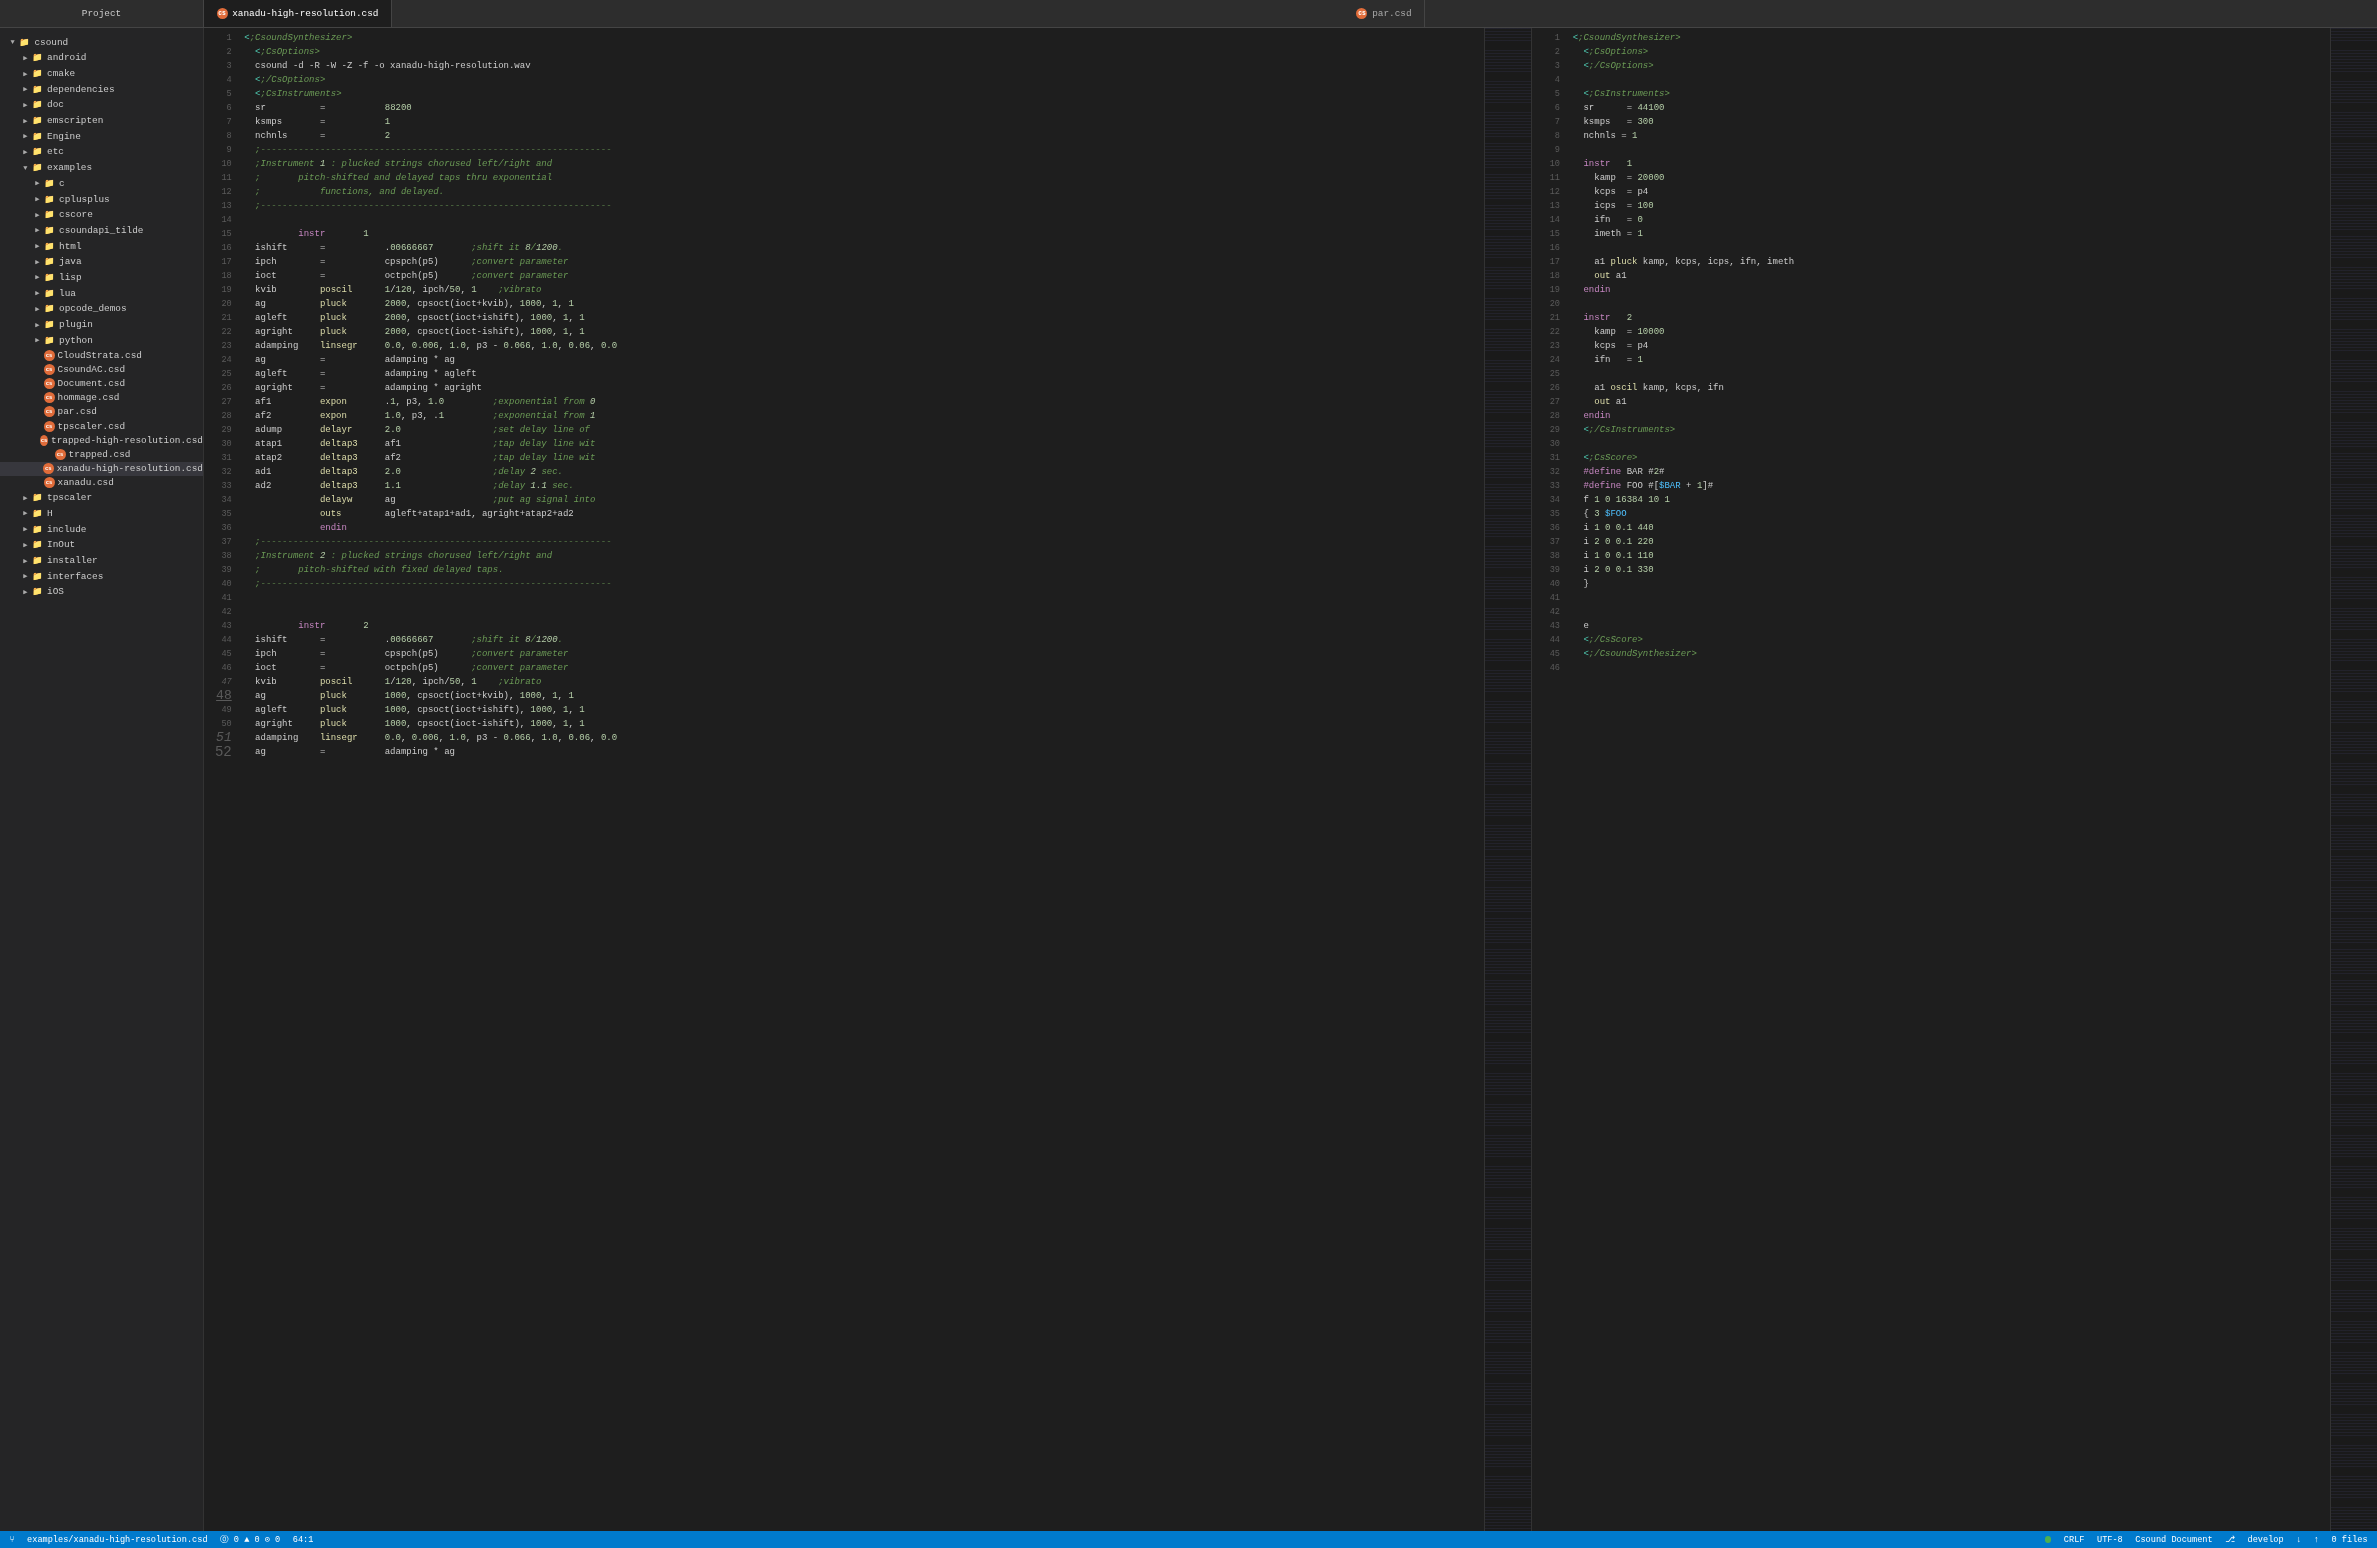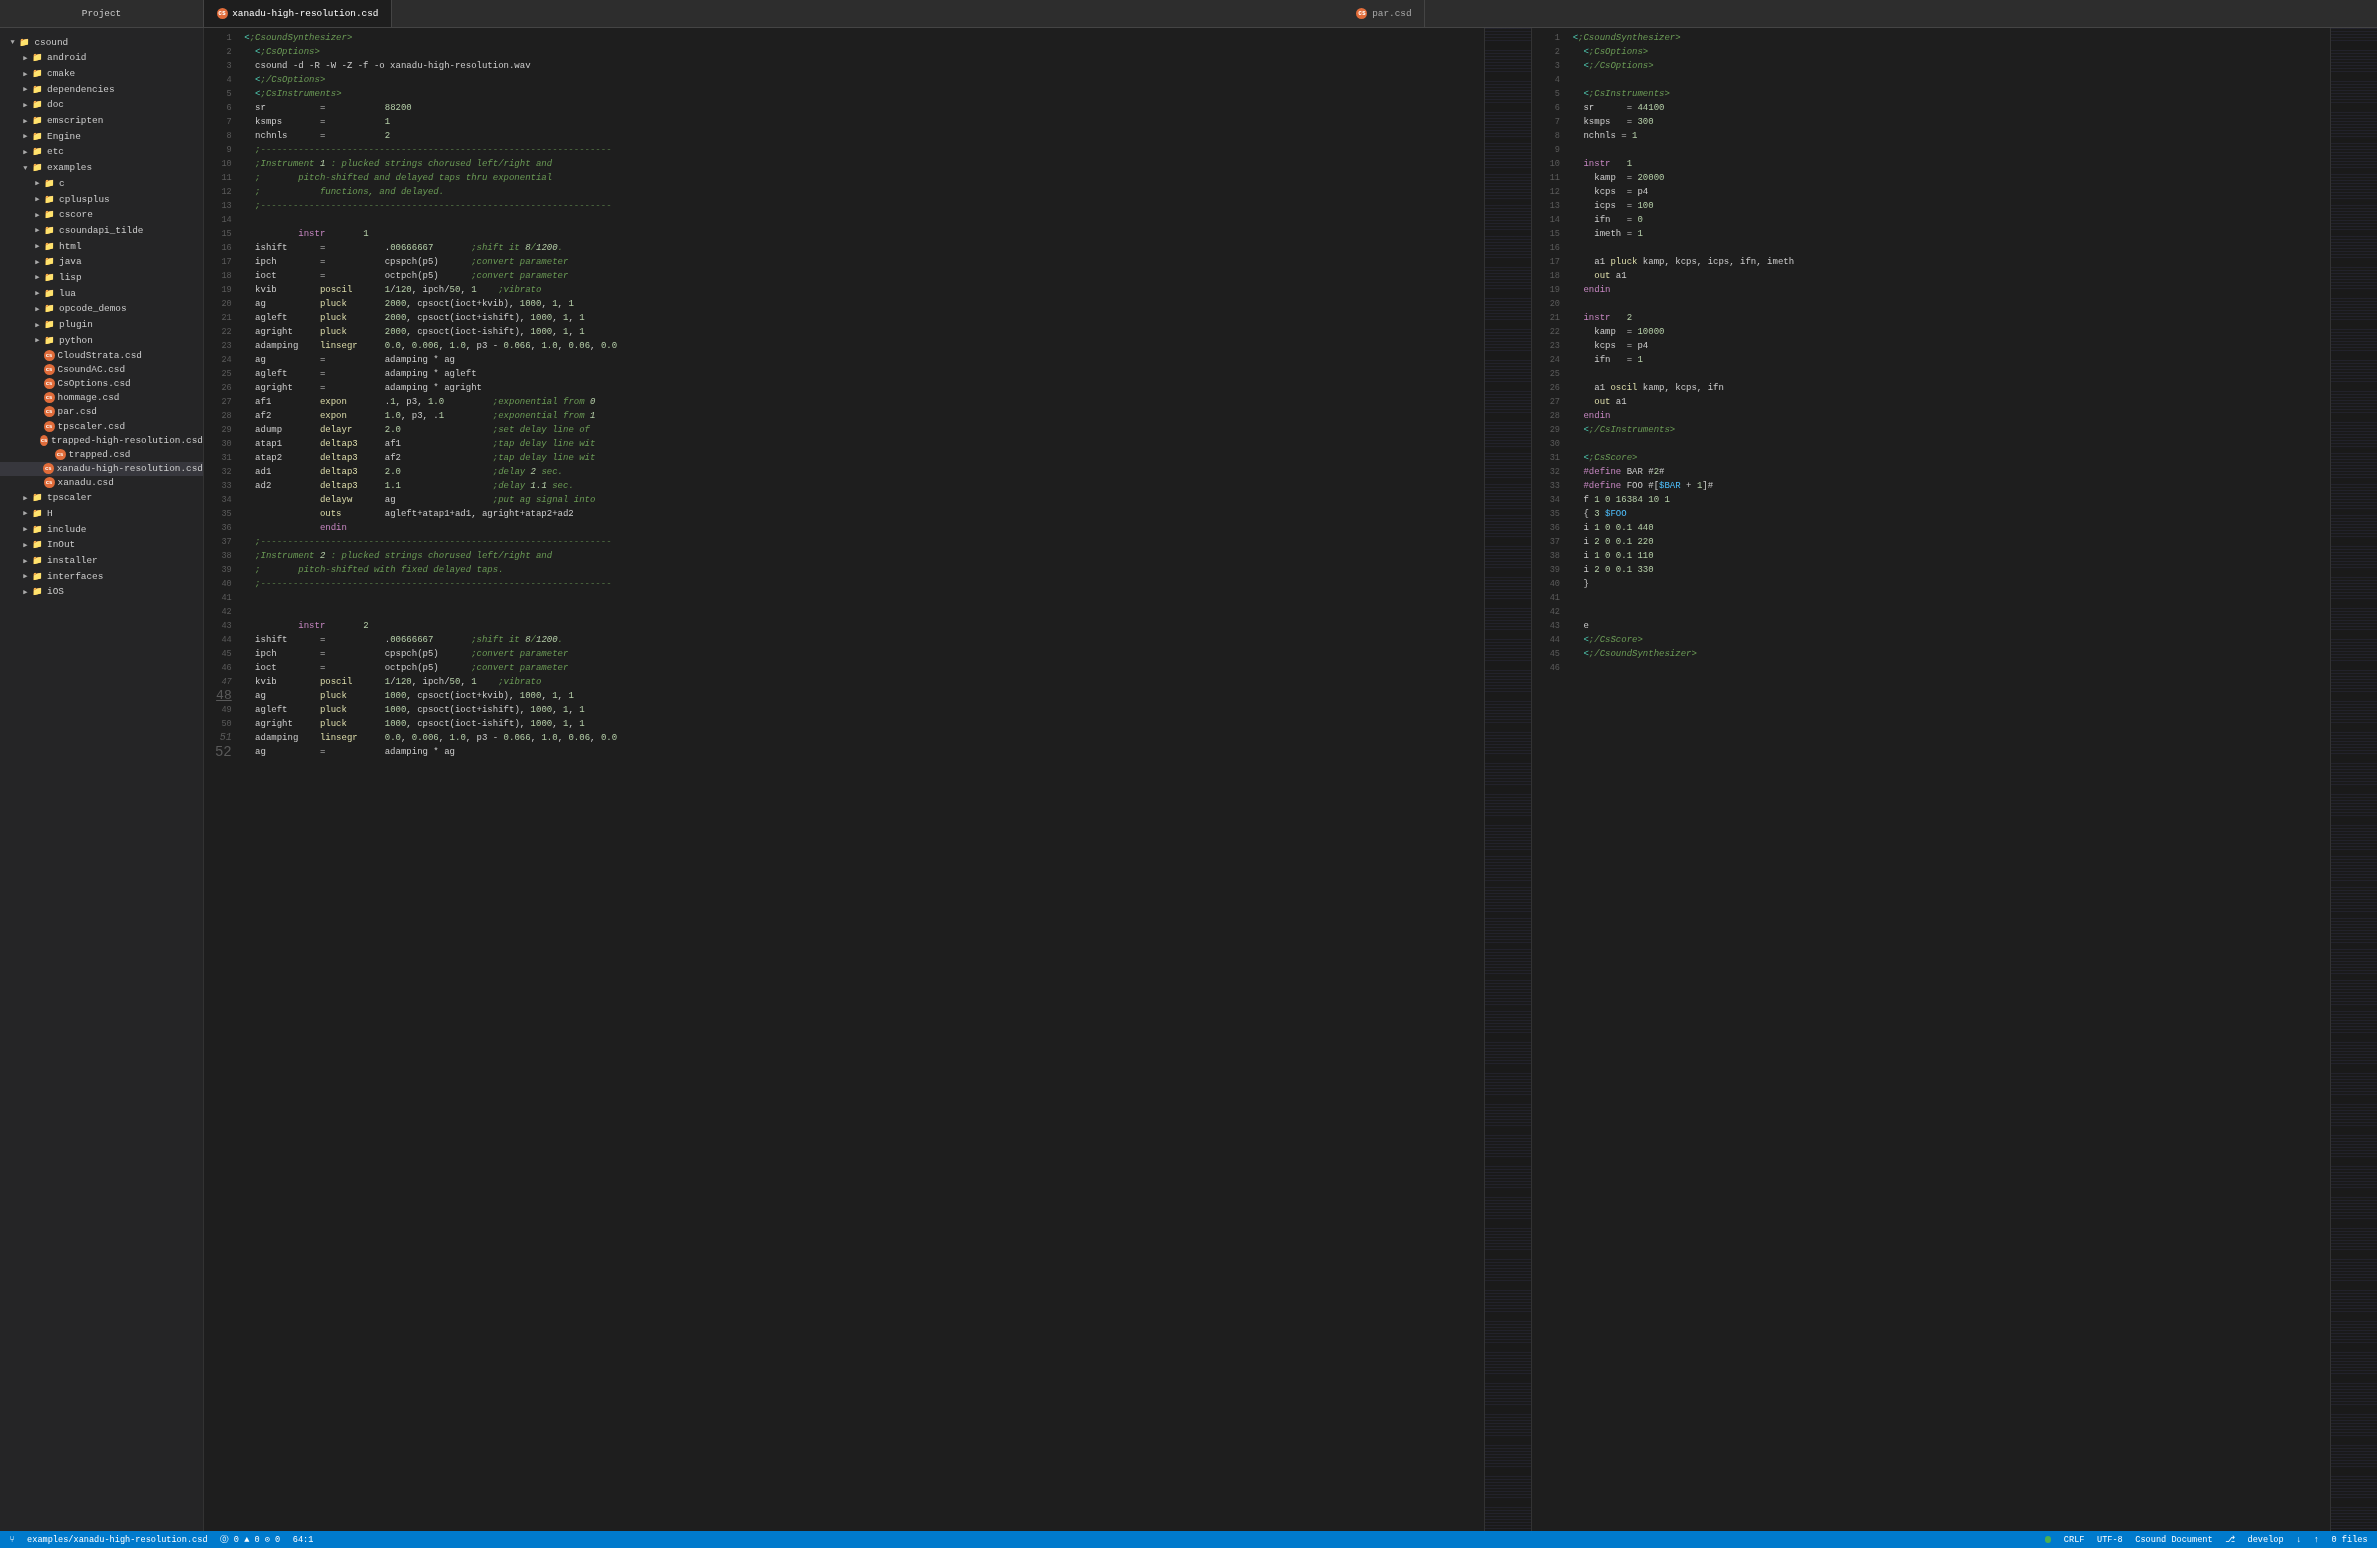--- a/index.html
+++ b/index.html
@@ -329,21 +329,21 @@
       <span>CloudStrata.csd</span>
     </div>
         <div class="tree-item" style="padding-left: 31px;">
       <span class="arrow"> </span>
       <span class="file-icon-cs">cs</span>
       <span>CsoundAC.csd</span>
     </div>
         <div class="tree-item" style="padding-left: 31px;">
       <span class="arrow"> </span>
       <span class="file-icon-cs">cs</span>
-      <span>CsOptions.csd</span>
+      <span>Document.csd</span>
     </div>
         <div class="tree-item" style="padding-left: 31px;">
       <span class="arrow"> </span>
       <span class="file-icon-cs">cs</span>
       <span>hommage.csd</span>
     </div>
         <div class="tree-item" style="padding-left: 31px;">
       <span class="arrow"> </span>
       <span class="file-icon-cs">cs</span>
       <span>par.csd</span>
@@ -459,21 +459,21 @@
             <div style="line-height: 14px; font-size: 8.6px;">41</div>
             <div style="line-height: 14px; font-size: 8.6px;">42</div>
             <div style="line-height: 14px; font-size: 8.6px;">43</div>
             <div style="line-height: 14px; font-size: 8.6px;">44</div>
             <div style="line-height: 14px; font-size: 8.6px;">45</div>
             <div style="line-height: 14px; font-size: 8.6px;">46</div>
             <div style="line-height: 14px; font-size: 8.6px; font-style: italic;">47</div>
             <div style="line-height: 14px; font-size: 13px; text-decoration: underline;">48</div>
             <div style="line-height: 14px; font-size: 8.6px;">49</div>
             <div style="line-height: 14px; font-size: 8.6px;">50</div>
-            <div style="line-height: 14px; font-size: 10px; font-style: italic;">51</div>
+            <div style="line-height: 14px; font-size: 13px; font-style: italic;">51</div>
             <div style="line-height: 14px; font-size: 14px;">52</div>
           </div>
         <div class="code-content" id="left-code-content"><div class="code-line"><span class="tag">&lt;<span class="comment">;CsoundSynthesizer&gt;</span></span></div><div class="code-line">  <span class="tag">&lt;<span class="comment">;CsOptions&gt;</span></span></div><div class="code-line">  csound -d -R -W -Z -f -o xanadu-high-resolution.wav</div><div class="code-line">  <span class="tag">&lt;<span class="comment">;/CsOptions&gt;</span></span></div><div class="code-line">  <span class="tag">&lt;<span class="comment">;CsInstruments&gt;</span></span></div><div class="code-line">  sr          =           <span class="number">88200</span></div><div class="code-line">  ksmps       =           <span class="number">1</span></div><div class="code-line">  nchnls      =           <span class="number">2</span></div><div class="code-line">  <span class="comment">;-----------------------------------------------------------------</span></div><div class="code-line">  <span class="comment">;Instrument <span class="number">1</span> : plucked strings chorused left/right and</span></div><div class="code-line">  <span class="comment">;       pitch-shifted and delayed taps thru exponential</span></div><div class="code-line">  <span class="comment">;           functions, and delayed.</span></div><div class="code-line">  <span class="comment">;-----------------------------------------------------------------</span></div><div class="code-line"> </div><div class="code-line">          <span class="keyword">instr</span>       <span class="number">1</span></div><div class="code-line">  ishift      =           .<span class="number">00666667</span>       <span class="comment">;shift it <span class="number">8</span>/<span class="number">1200</span>.</span></div><div class="code-line">  ipch        =           cpspch(p5)      <span class="comment">;convert parameter</span></div><div class="code-line">  ioct        =           octpch(p5)      <span class="comment">;convert parameter</span></div><div class="code-line">  kvib        <span class="opcode">poscil</span>      <span class="number">1</span>/<span class="number">120</span>, ipch/<span class="number">50</span>, <span class="number">1</span>    <span class="comment">;vibrato</span></div><div class="code-line">  ag          <span class="opcode">pluck</span>       <span class="number">2000</span>, cpsoct(ioct+kvib), <span class="number">1000</span>, <span class="number">1</span>, <span class="number">1</span></div><div class="code-line">  agleft      <span class="opcode">pluck</span>       <span class="number">2000</span>, cpsoct(ioct+ishift), <span class="number">1000</span>, <span class="number">1</span>, <span class="number">1</span></div><div class="code-line">  agright     <span class="opcode">pluck</span>       <span class="number">2000</span>, cpsoct(ioct-ishift), <span class="number">1000</span>, <span class="number">1</span>, <span class="number">1</span></div><div class="code-line">  adamping    <span class="opcode">linsegr</span>     <span class="number">0.0</span>, <span class="number">0.006</span>, <span class="number">1.0</span>, p3 - <span class="number">0.066</span>, <span class="number">1.0</span>, <span class="number">0.06</span>, <span class="number">0.0</span></div><div class="code-line">  ag          =           adamping * ag</div><div class="code-line">  agleft      =           adamping * agleft</div><div class="code-line">  agright     =           adamping * agright</div><div class="code-line">  af1         <span class="opcode">expon</span>       .<span class="number">1</span>, p3, <span class="number">1.0</span>         <span class="comment">;exponential from <span class="number">0</span></span></div><div class="code-line">  af2         <span class="opcode">expon</span>       <span class="number">1.0</span>, p3, .<span class="number">1</span>         <span class="comment">;exponential from <span class="number">1</span></span></div><div class="code-line">  adump       <span class="opcode">delayr</span>      <span class="number">2.0</span>                 <span class="comment">;set delay line of</span></div><div class="code-line">  atap1       <span class="opcode">deltap3</span>     af1                 <span class="comment">;tap delay line wit</span></div><div class="code-line">  atap2       <span class="opcode">deltap3</span>     af2                 <span class="comment">;tap delay line wit</span></div><div class="code-line">  ad1         <span class="opcode">deltap3</span>     <span class="number">2.0</span>                 <span class="comment">;delay <span class="number">2</span> sec.</span></div><div class="code-line">  ad2         <span class="opcode">deltap3</span>     <span class="number">1.1</span>                 <span class="comment">;delay <span class="number">1.1</span> sec.</span></div><div class="code-line">              <span class="opcode">delayw</span>      ag                  <span class="comment">;put ag signal into</span></div><div class="code-line">              <span class="opcode">outs</span>        agleft+atap1+ad1, agright+atap2+ad2</div><div class="code-line">              <span class="keyword">endin</span></div><div class="code-line">  <span class="comment">;-----------------------------------------------------------------</span></div><div class="code-line">  <span class="comment">;Instrument <span class="number">2</span> : plucked strings chorused left/right and</span></div><div class="code-line">  <span class="comment">;       pitch-shifted with fixed delayed taps.</span></div><div class="code-line">  <span class="comment">;-----------------------------------------------------------------</span></div><div class="code-line"> </div><div class="code-line"> </div><div class="code-line">          <span class="keyword">instr</span>       <span class="number">2</span></div><div class="code-line">  ishift      =           .<span class="number">00666667</span>       <span class="comment">;shift it <span class="number">8</span>/<span class="number">1200</span>.</span></div><div class="code-line">  ipch        =           cpspch(p5)      <span class="comment">;convert parameter</span></div><div class="code-line">  ioct        =           octpch(p5)      <span class="comment">;convert parameter</span></div><div class="code-line">  kvib        <span class="opcode">poscil</span>      <span class="number">1</span>/<span class="number">120</span>, ipch/<span class="number">50</span>, <span class="number">1</span>    <span class="comment">;vibrato</span></div><div class="code-line">  ag          <span class="opcode">pluck</span>       <span class="number">1000</span>, cpsoct(ioct+kvib), <span class="number">1000</span>, <span class="number">1</span>, <span class="number">1</span></div><div class="code-line">  agleft      <span class="opcode">pluck</span>       <span class="number">1000</span>, cpsoct(ioct+ishift), <span class="number">1000</span>, <span class="number">1</span>, <span class="number">1</span></div><div class="code-line">  agright     <span class="opcode">pluck</span>       <span class="number">1000</span>, cpsoct(ioct-ishift), <span class="number">1000</span>, <span class="number">1</span>, <span class="number">1</span></div><div class="code-line">  adamping    <span class="opcode">linsegr</span>     <span class="number">0.0</span>, <span class="number">0.006</span>, <span class="number">1.0</span>, p3 - <span class="number">0.066</span>, <span class="number">1.0</span>, <span class="number">0.06</span>, <span class="number">0.0</span></div><div class="code-line">  ag          =           adamping * ag</div></div>
         <div class="minimap">
           <div class="minimap-canvas" style="
             background:
               repeating-linear-gradient(to bottom,
                 rgba(80,80,140,0.15) 0px, rgba(80,80,140,0.15) 0.8px,
                 transparent 0.8px, transparent 3.1px
               );

